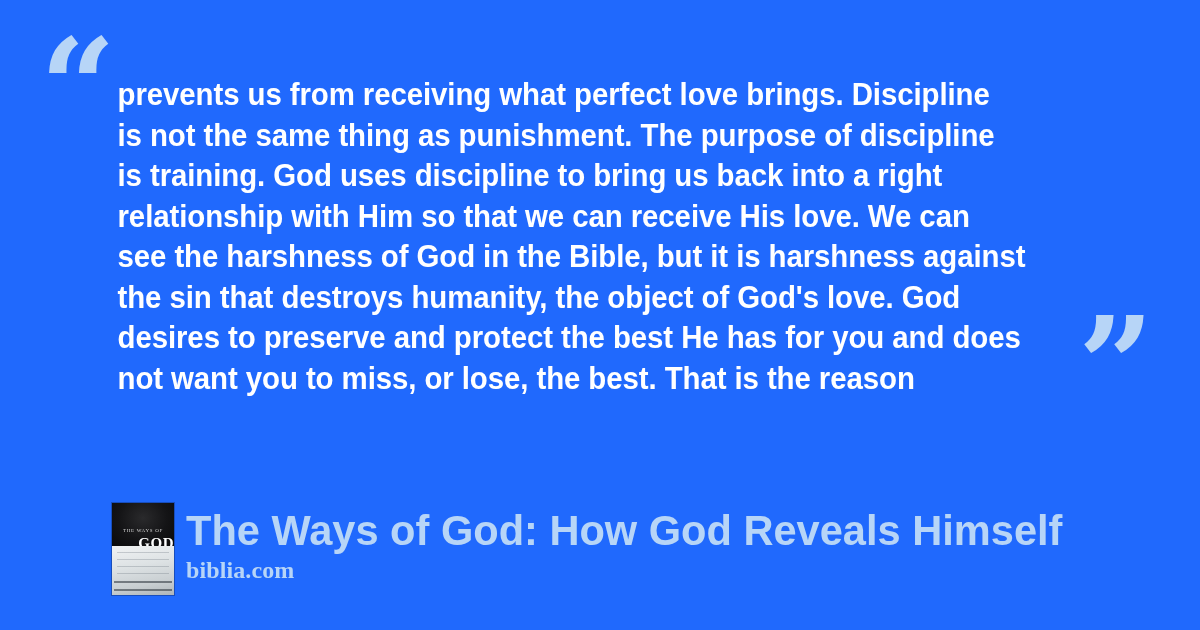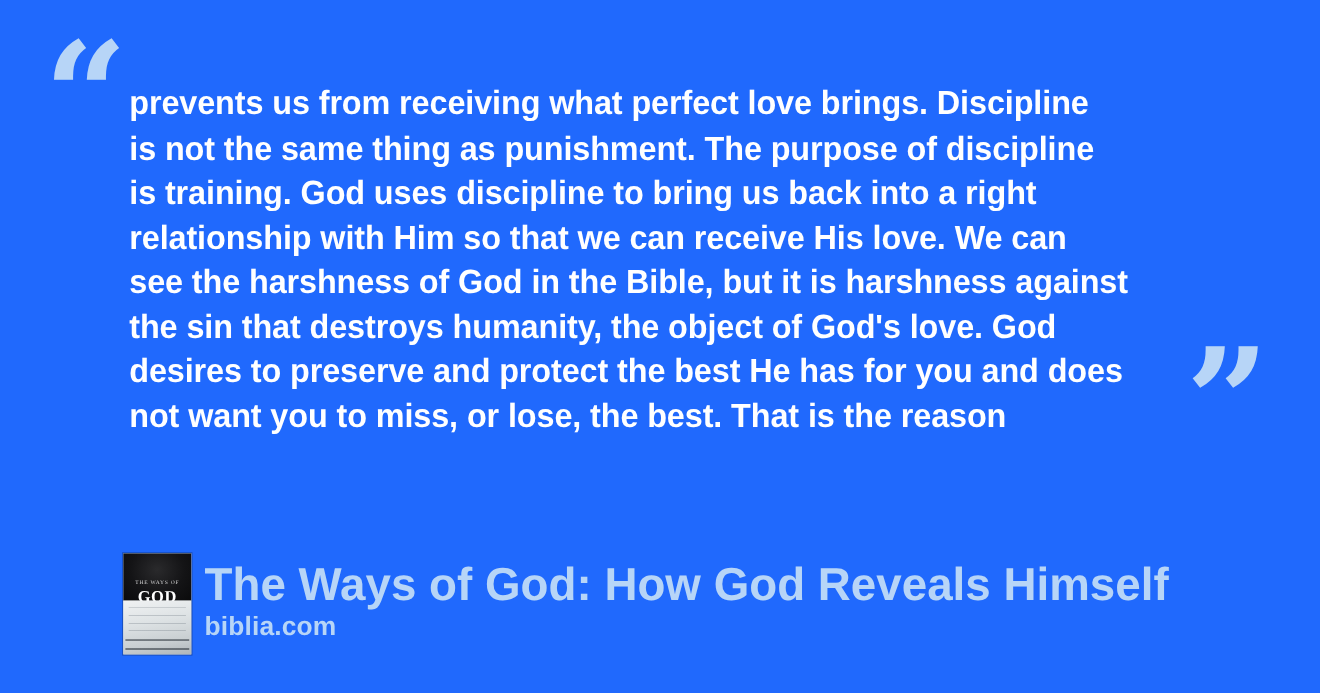--- a/index.html
+++ b/index.html
@@ -101,21 +101,21 @@
     font-family: "Liberation Serif", serif;
     font-size: 5px;
     letter-spacing: 0.7px;
     line-height: 1;
   }
   .book-word {
     position: absolute;
     left: 0;
     top: 36%;
     width: 100%;
-    text-align: center;
+    text-align: right;
     color: #ffffff;
     font-family: "Liberation Serif", serif;
     font-weight: 700;
     font-size: 15px;
     letter-spacing: 0.5px;
     line-height: 1;
   }
   .book-bottom {
     position: absolute;
     left: 0; top: 47%;
@@ -164,21 +164,21 @@
     font-weight: 700;
     font-size: 42px;
     line-height: 49px;
     letter-spacing: 0px;
     white-space: nowrap;
     transform: scaleX(0.99);
     transform-origin: left center;
   }
   .site-name {
     color: #b7d5f7;
-    font-family: Liberation Sans, sans-serif;
+    font-family: Liberation Serif, serif;
     font-weight: 700;
     font-size: 24px;
     line-height: 30px;
     letter-spacing: 0.1px;
     white-space: nowrap;
   }
 </style>
 </head>
 <body>
 

